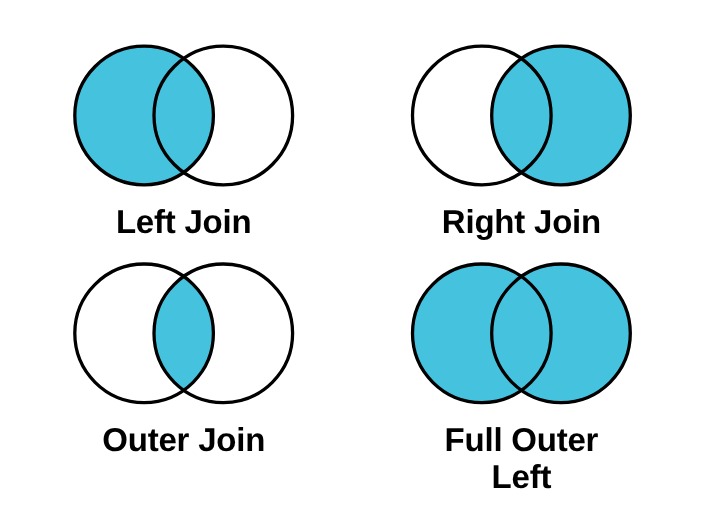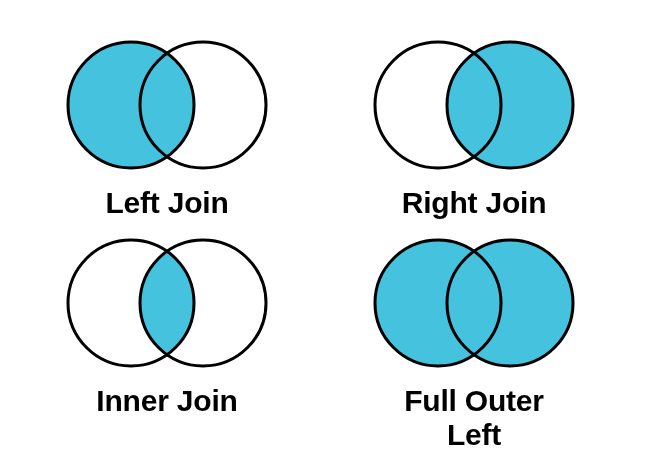--- a/index.html
+++ b/index.html
@@ -117,21 +117,21 @@
         </defs>
         <circle cx="67" cy="71" r="63" fill="#ffffff" fill-opacity="0" stroke="none"></circle>
         <circle cx="139" cy="71" r="63" fill="#ffffff" fill-opacity="0" stroke="none"></circle>
         <g clip-path="url(#clipRightC)">
           <circle cx="67" cy="71" r="63" fill="#45c2dd" stroke="none"></circle>
         </g>
         <circle cx="67" cy="71" r="63" fill="none" stroke="#000000" stroke-width="3"></circle>
         <circle cx="139" cy="71" r="63" fill="none" stroke="#000000" stroke-width="3"></circle>
       </svg>
     </div>
-    <div class="join-label">Inner Join</div>
+    <div class="join-label">Outer Join</div>
   </div>
 
   <div class="join-cell cell-right row-bottom">
     <div class="venn-wrap">
       <svg class="venn-svg" width="206" height="142" viewBox="0 0 206 142">
         <circle cx="67" cy="71" r="63" fill="#45c2dd" stroke="none"></circle>
         <circle cx="139" cy="71" r="63" fill="#45c2dd" stroke="none"></circle>
         <circle cx="67" cy="71" r="63" fill="none" stroke="#000000" stroke-width="3"></circle>
         <circle cx="139" cy="71" r="63" fill="none" stroke="#000000" stroke-width="3"></circle>
       </svg>

